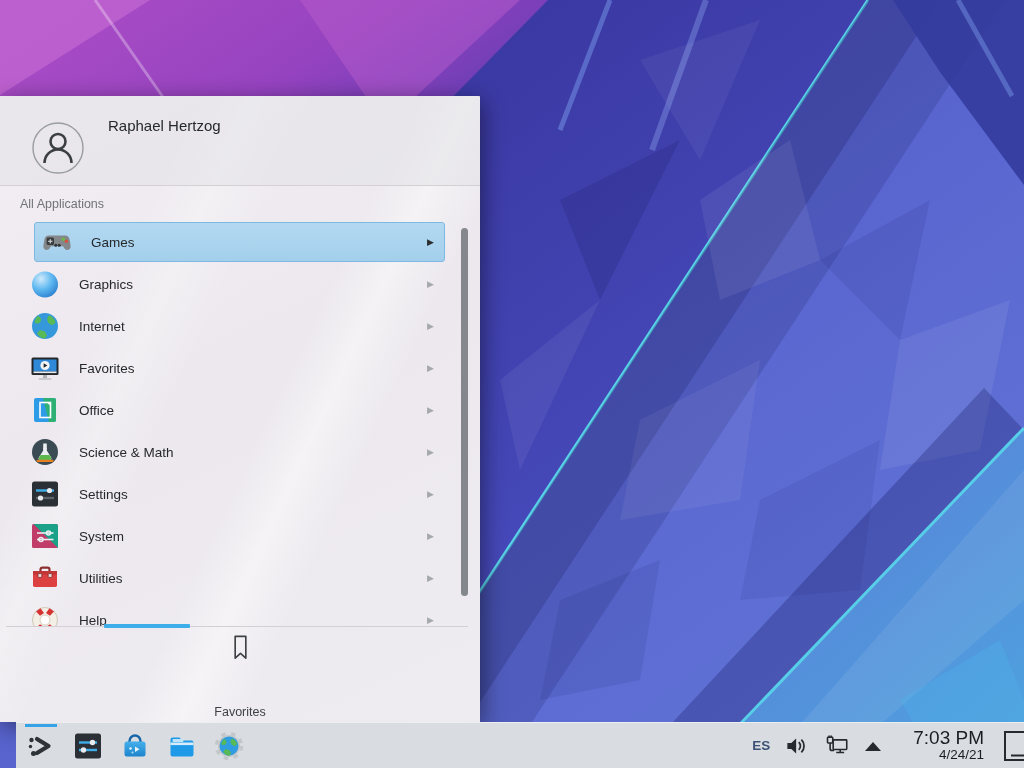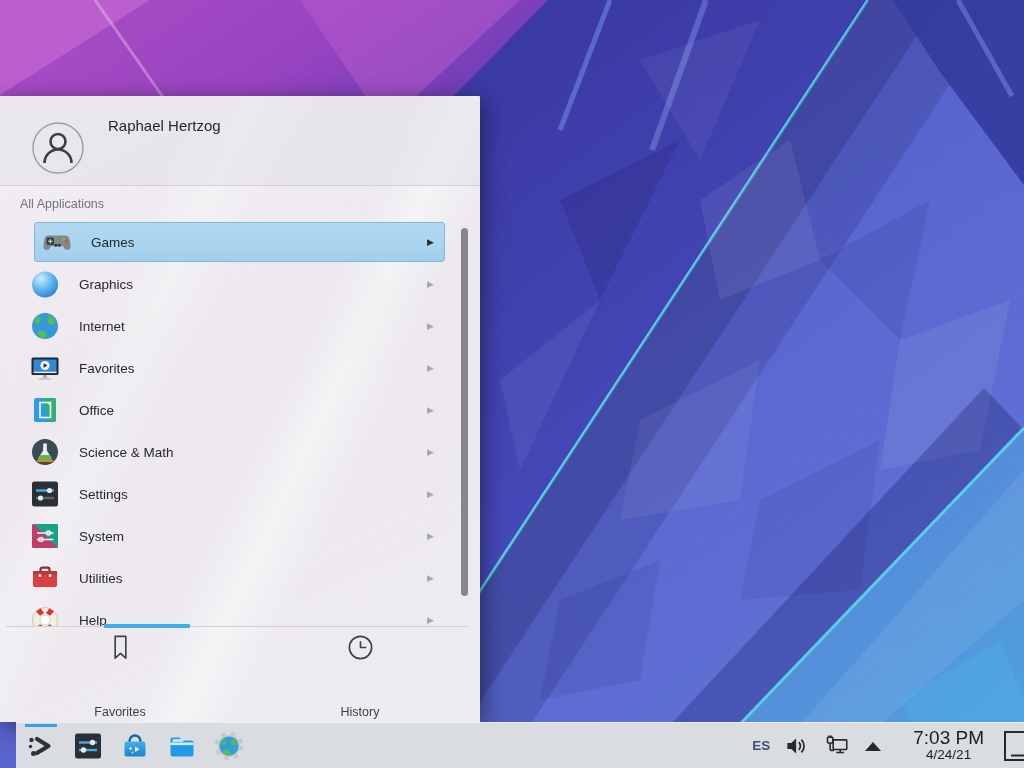--- a/index.html
+++ b/index.html
@@ -56,21 +56,21 @@
   .task-btn svg { width:32px; height:32px; display:block; }
   .task-btn.active::before { content:""; position:absolute; top:1px; left:1px; right:1px;
                              height:3px; background:#36a3e8; }
   .tray { margin-left:auto; display:flex; align-items:center; gap:13px; height:100%; }
   .kb { font-size:13.5px; font-weight:bold; color:#3d5276; }
   .tray-icon svg { width:28px; height:28px; display:block; }
   .tray-arrow { width:0; height:0; border-left:8px solid transparent; border-right:8px solid transparent;
                 border-bottom:9px solid #26292d; margin-top:2px; }
   .clock { text-align:center; color:#1b1e21; line-height:1.08; margin-left:19px; }
   .clock .time { font-size:19px; }
-  .clock .date { font-size:13.5px; }
+  .clock .date { font-size:13.5px;text-align:right; }
   .show-desktop { margin-left:5px; }
   .show-desktop svg { width:30px; height:34px; display:block; }
 </style>
 </head>
 <body>
 
 <div class="screen">
 
   <svg class="wallpaper" viewBox="0 0 1024 768" preserveAspectRatio="none">
     <defs>
@@ -282,29 +282,20 @@
     <div class="tab-divider"></div>
     <div class="tab-indicator"></div>
 
     <div class="tabbar">
       <div class="tab">
         <svg viewBox="0 0 32 32">
             <path d="M10.5,4.5 h11 v22.5 l-5.5,-5 l-5.5,5 z" fill="none" stroke="#3d4144" stroke-width="1.7" stroke-linejoin="round"></path>
           </svg>
         <span class="tlabel">Favorites</span>
       </div>
-      <div class="tab">
-        <svg viewBox="0 0 32 32">
-          <g fill="none" stroke="#3d4144" stroke-width="1.7">
-            <circle cx="16" cy="16" r="11.5"></circle>
-              <path d="M16,9.5 V16 H22"></path>
-          </g>
-          </svg>
-        <span class="tlabel">History</span>
-      </div>
     </div>
   </div>
 
   <div class="taskbar">
     <div class="task-apps">
       <div class="task-btn active">
         <svg viewBox="0 0 32 32">
           <path d="M12,9 L23.5,16 L12,23" fill="none" stroke="#2e3338" stroke-width="4.2" stroke-linecap="round" stroke-linejoin="round"></path>
           <circle cx="6.5" cy="10" r="2.2" fill="#2e3338"></circle>
             <circle cx="5.5" cy="16.5" r="1.7" fill="#2e3338"></circle>

